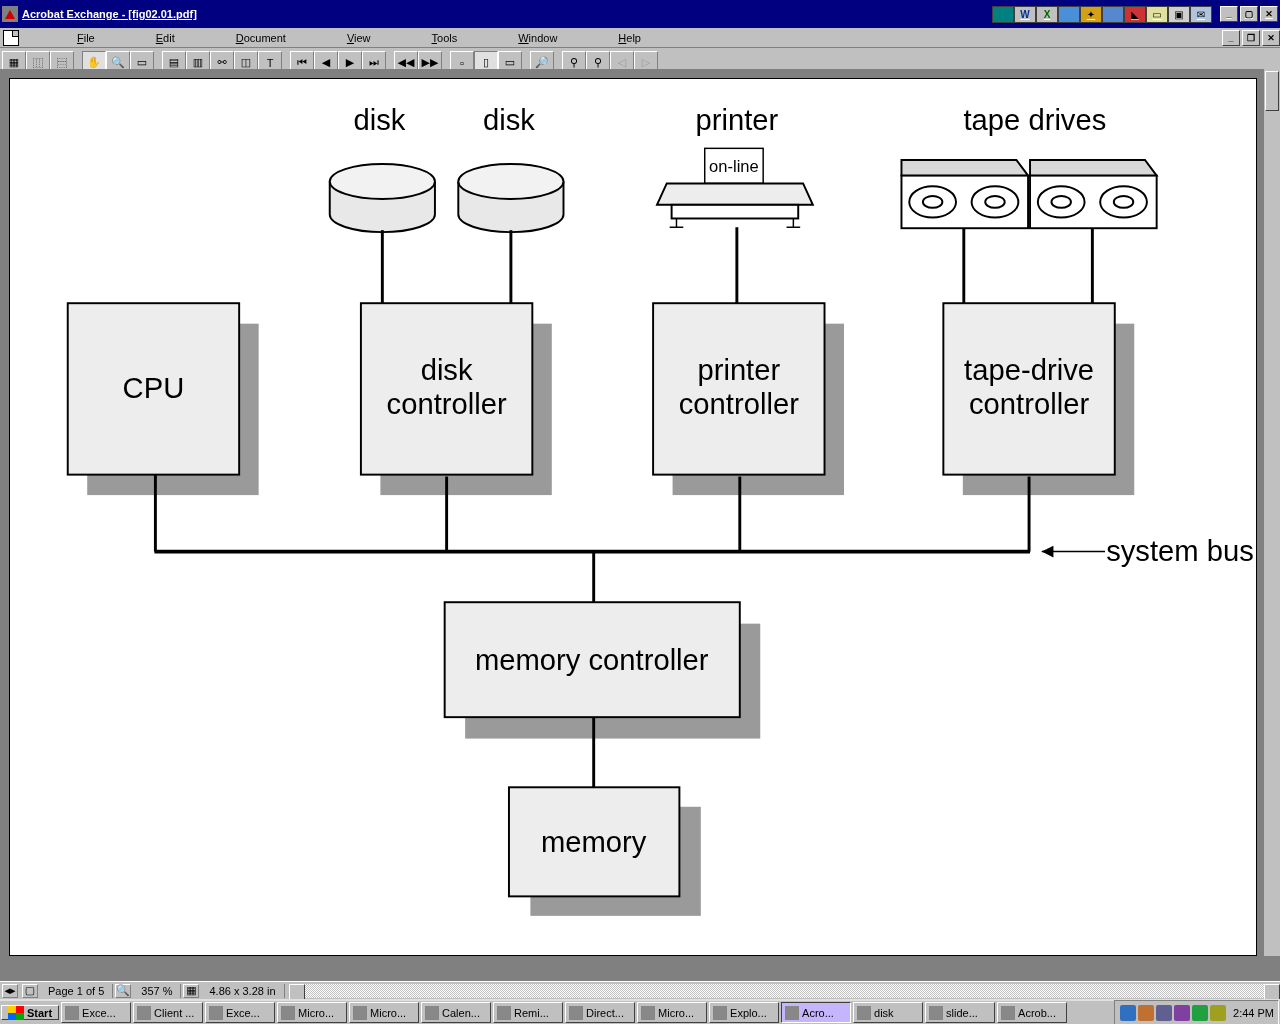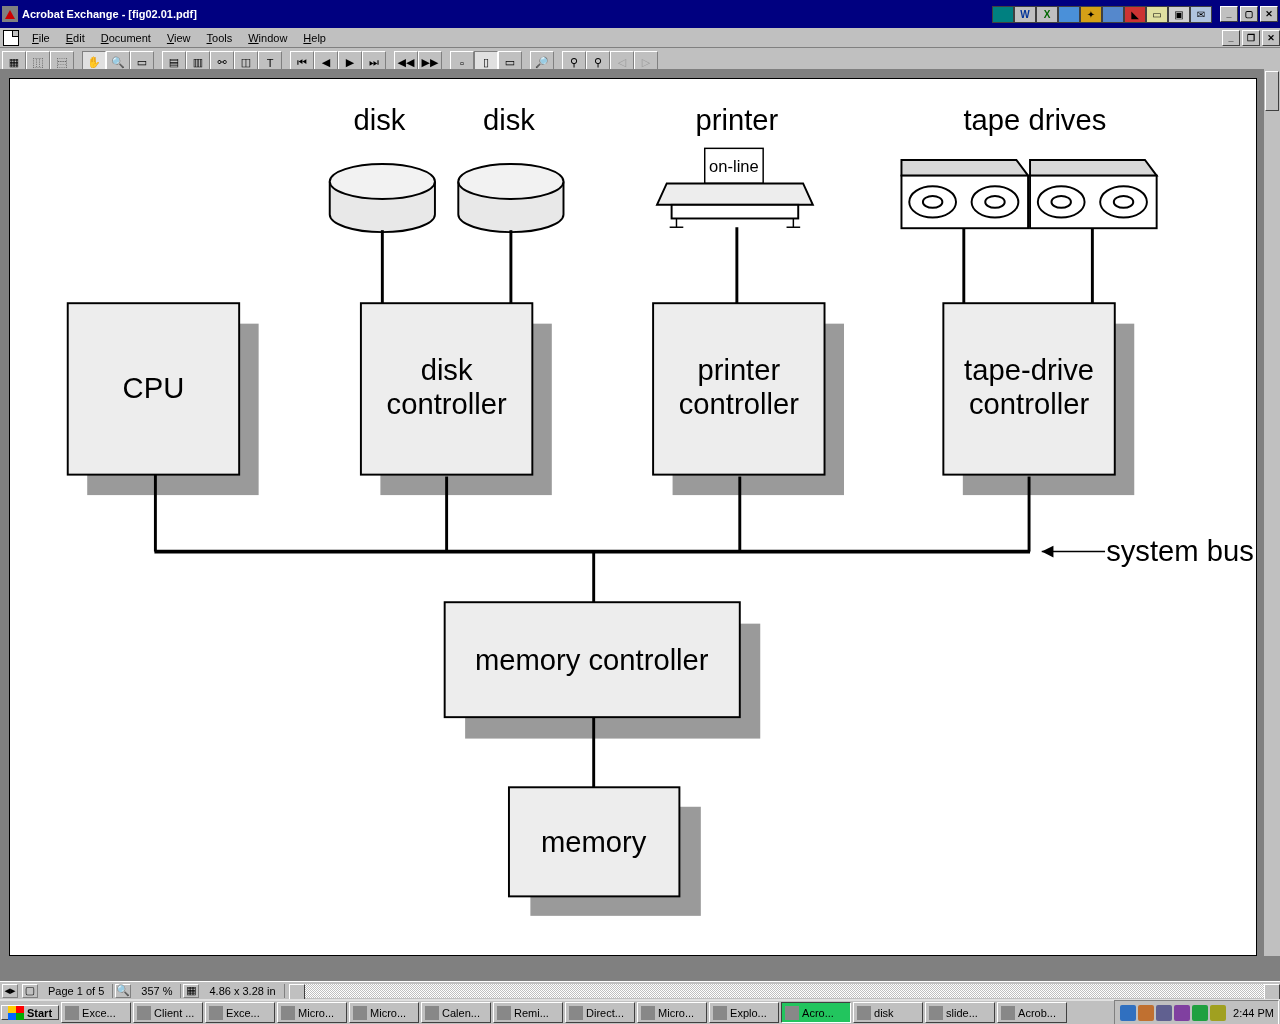--- a/index.html
+++ b/index.html
@@ -1,28 +1,28 @@
 <!DOCTYPE html>
 <html><head>
 <meta charset="utf-8">
 <style>
 * { margin: 0; padding: 0; box-sizing: border-box; }
 body { font-family: "MS Sans Serif", Tahoma, sans-serif; font-size: 11px; background: #c0c0c0; width: 1280px; height: 1024px; overflow: hidden; position: relative; }
 
 
-.title-bar { background: #000080; color: #fff; height: 19px; display: flex; align-items: center; padding: 14px 2px; }
+.title-bar { background: #000080; color: #fff; height: 19px; display: flex; align-items: center; padding: 14px 2px; text-decoration: underline; }
 .title-bar .app-icon { width: 16px; height: 16px; margin-right: 4px; background: #808080; display: flex; align-items: center; justify-content: center; }
 .title-bar .app-icon::before { content: ""; width: 0; height: 0; border-left: 5px solid transparent; border-right: 5px solid transparent; border-bottom: 9px solid #cc0000; }
 .title-bar .title-text { font-weight: bold; flex: 0 0 auto; }
 .title-gap { flex: 1; }
 .title-bar .tray-icon { width: 22px; height: 17px; border: 1px solid #404040; margin-left: 0; background: #c0c0c0; display: inline-flex; align-items: center; justify-content: center; font-size: 10px; color: #000; }
 .title-bar .win-btn { width: 18px; height: 16px; background: #c0c0c0; border: 1px solid #fff; border-right-color: #404040; border-bottom-color: #404040; margin-left: 2px; display: flex; align-items: center; justify-content: center; font-size: 9px; font-weight: bold; color: #000; }
 
 
-.menu-bar { background: #c0c0c0; height: 20px; display: flex; align-items: center; padding-left: 3px; border-bottom: 1px solid #808080; }
+.menu-bar { background: #c0c0c0; height: 20px; display: flex; align-items: center; padding-left: 3px; border-bottom: 1px solid #808080; gap: 45px; }
 .menu-bar .doc-icon { width: 16px; height: 16px; margin-right: 5px; background: #fff; border: 1px solid #000; position: relative; }
 .menu-bar .doc-icon::after { content: ""; position: absolute; top: 0; right: 0; width: 5px; height: 5px; background: #c0c0c0; border-left: 1px solid #000; border-bottom: 1px solid #000; }
 .menu-bar .menu-item { padding: 2px 8px; cursor: default; }
 .menu-bar .menu-item u { text-decoration: underline; }
 .menu-bar .mdi-btns { margin-left: auto; display: flex; }
 .menu-bar .mdi-btn { width: 18px; height: 16px; background: #c0c0c0; border: 1px solid #fff; border-right-color: #404040; border-bottom-color: #404040; margin-left: 2px; display: flex; align-items: center; justify-content: center; font-size: 9px; font-weight: bold; }
 
 
 .toolbar { background: #c0c0c0; height: 30px; display: flex; align-items: center; padding: 2px; border-bottom: 1px solid #808080; }
 .tb-btn { width: 24px; height: 24px; border-top: 1px solid #fff; border-left: 1px solid #fff; border-right: 1px solid #808080; border-bottom: 1px solid #808080; background: #c0c0c0; margin-right: 0; display: flex; align-items: center; justify-content: center; font-size: 11px; color: #000; }
@@ -51,21 +51,21 @@
 .status .h-scroll { flex: 1; height: 14px; background: repeating-conic-gradient(#c0c0c0 0% 25%, #fff 0% 50%) 0 0/2px 2px; margin-left: 4px; position: relative; }
 .status .h-scroll::before, .status .h-scroll::after { content: ""; position: absolute; top: 0; width: 14px; height: 14px; background: #c0c0c0; border: 1px solid #fff; border-right-color: #404040; border-bottom-color: #404040; }
 .status .h-scroll::before { left: 0; }
 .status .h-scroll::after { right: 0; }
 
 
 .taskbar { position: absolute; bottom: 0; left: 0; right: 0; height: 25px; background: #c0c0c0; border-top: 2px solid #e0e0e0; display: flex; align-items: center; padding: 1px; }
 .start-btn { height: 15px; padding: 0 6px; border: 1px solid #fff; border-right-color: #404040; border-bottom-color: #404040; background: #c0c0c0; display: flex; align-items: center; font-weight: bold; font-size: 11px; }
 .start-btn .winlogo { width: 16px; height: 14px; margin-right: 3px; background: conic-gradient(#f00 0 25%, #0a0 0 50%, #06f 0 75%, #fc0 0); }
 .task-btn { height: 21px; width: 70px; margin-left: 2px; border: 1px solid #fff; border-right-color: #404040; border-bottom-color: #404040; background: #c0c0c0; display: flex; align-items: center; padding: 0 3px; overflow: hidden; font-size: 11px; white-space: nowrap; }
-.task-btn.active { border: 1px solid #404040; border-right-color: #fff; border-bottom-color: #fff; background: #22c55e; }
+.task-btn.active { border: 1px solid #404040; border-right-color: #fff; border-bottom-color: #fff; background: #c4b5fd; }
 .task-btn .ico { width: 14px; height: 14px; margin-right: 3px; flex-shrink: 0; background: #888; }
 .systray { margin-left: auto; height: 21px; border: 1px solid #808080; border-right-color: #fff; border-bottom-color: #fff; display: flex; align-items: center; padding: 12px 4px; }
 .systray .st-ico { width: 16px; height: 16px; margin: 0 1px; background: #888; border-radius: 2px; }
 .systray .clock { margin-left: 6px; font-size: 11px; }
 </style>
 </head>
 <body>
 
 <div class="title-bar">
   <div class="app-icon"></div>

